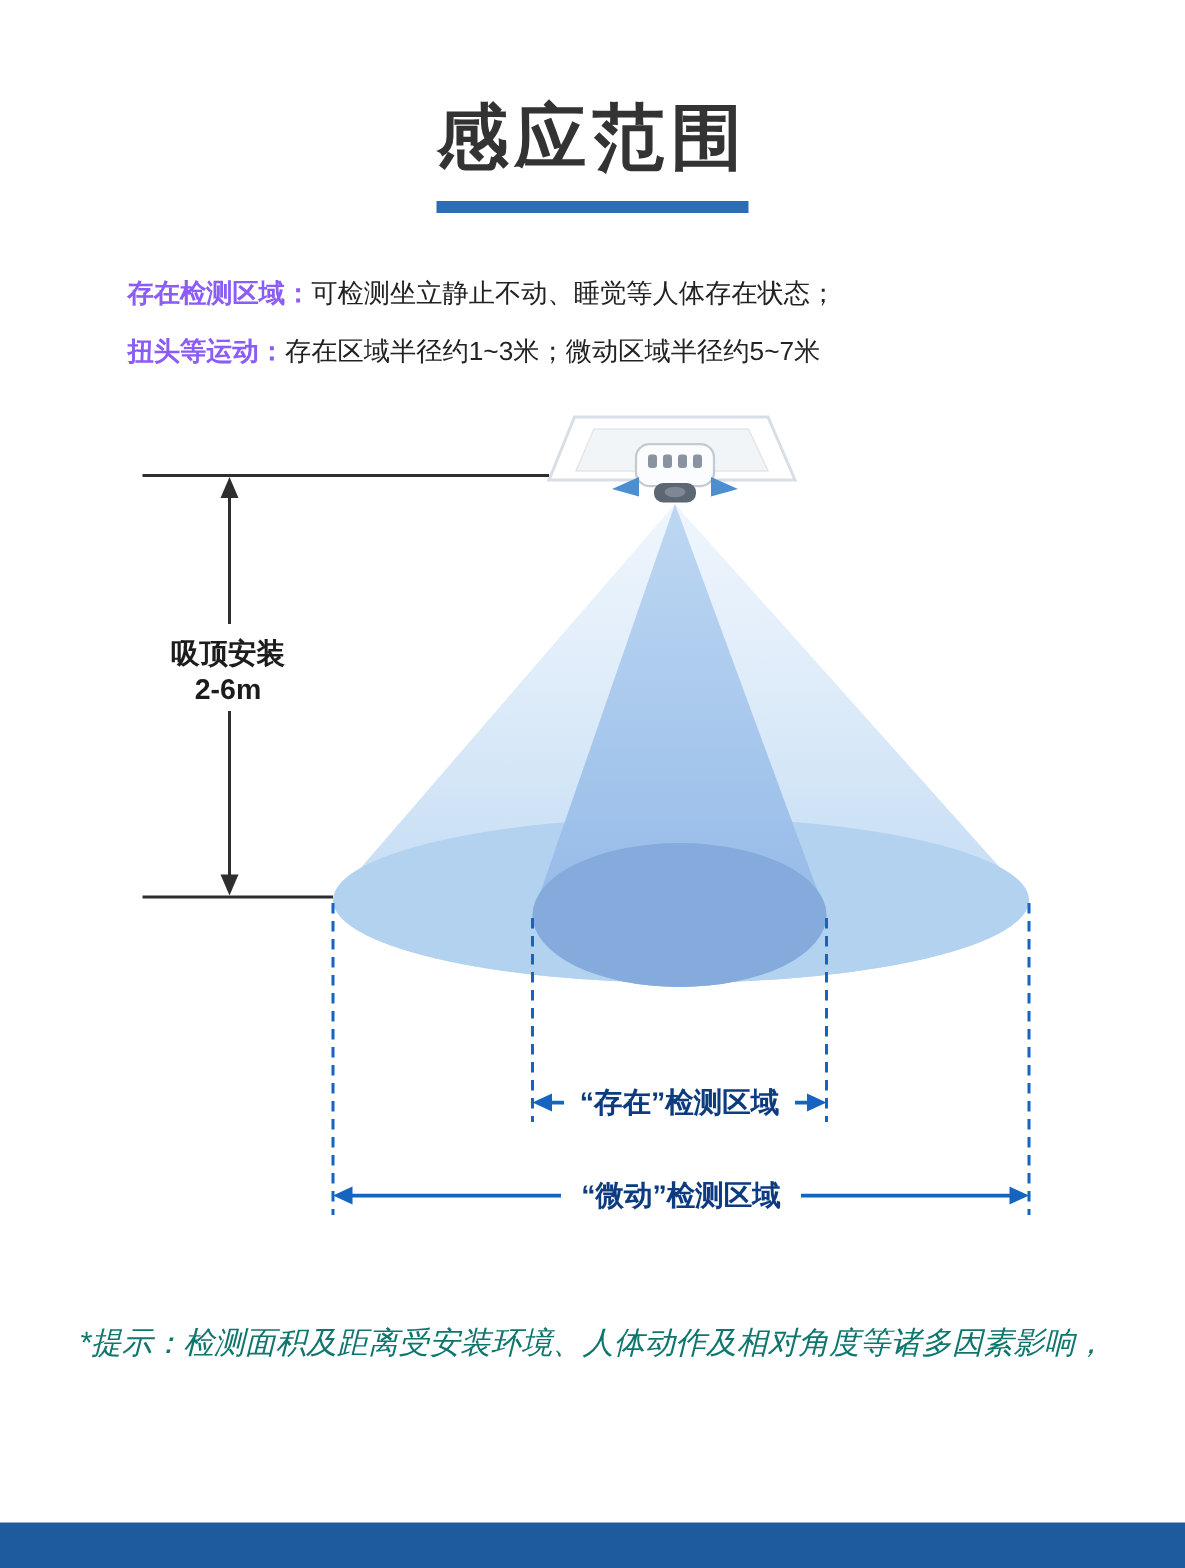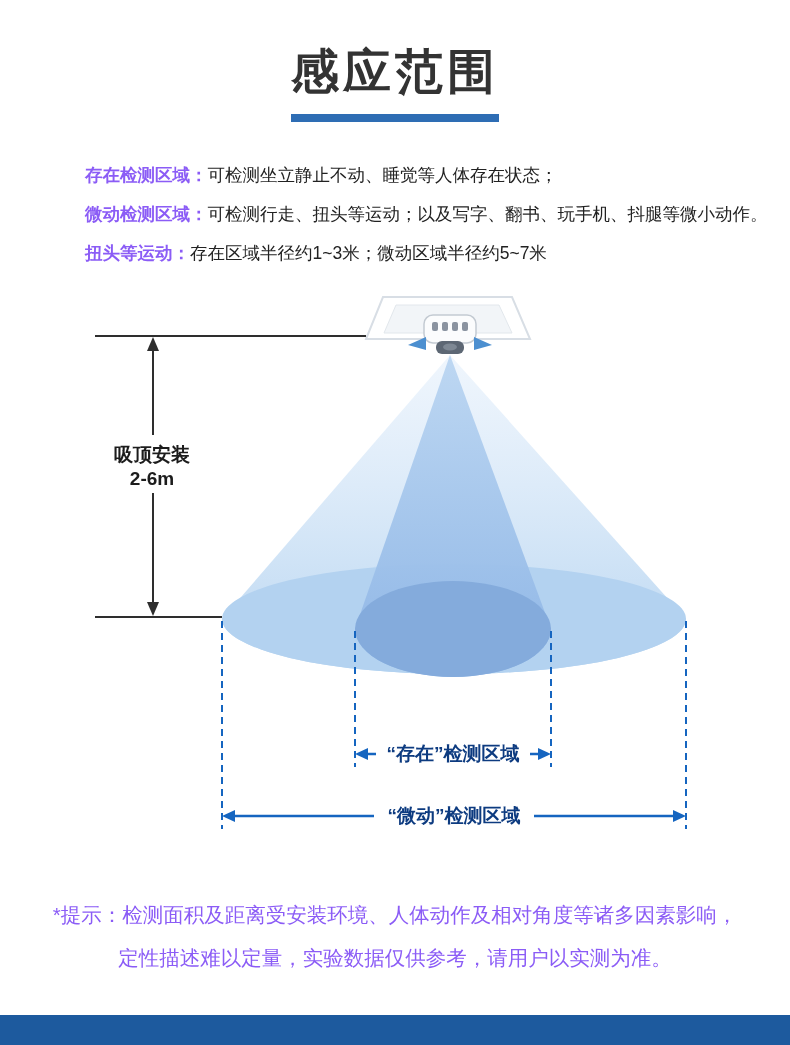--- a/index.html
+++ b/index.html
@@ -1,50 +1,49 @@
 <!DOCTYPE html>
 <html><head>
 <meta charset="utf-8">
 <style>
   * { margin:0; padding:0; box-sizing:border-box; }
   html,body { background:#ffffff; }
   body { font-family:"Liberation Sans","DejaVu Sans",sans-serif; }
   .page { width:790px; height:1045px; position:relative; background:#ffffff; overflow:hidden; margin:0 auto; }
 
-  .header { padding-top:40px; text-align:center; }
+  .header { padding-top:60px; text-align:center; }
   .title { font-size:48px; font-weight:700; color:#333333; letter-spacing:4px; }
   .title-underline { width:208px; height:8px; background:#2e6db4; margin:10px auto 0; }
 
   .desc { margin:34px 0 0 85px; width:690px; }
   .desc-line { font-size:17.5px; line-height:39px; color:#222222; white-space:nowrap; }
   .desc-line strong { font-weight:700; color:#8b5cf6; }
 
   .diagram { margin-top:4px; line-height:0; }
   .diagram svg { display:block; }
   .diagram text { font-family:"Liberation Sans","DejaVu Sans",sans-serif; }
   .mount-label { font-size:19px; font-weight:700; fill:#1c1c1c; text-anchor:middle; }
   .zone-label { font-size:19px; font-weight:700; fill:#0d3b80; text-anchor:middle; }
 
-  .note { text-align:center; margin-top:16px; font-size:20.5px; line-height:43px; color:#8b5cf6; }
+  .note { text-align:center; margin-top:16px; font-size:20.5px; line-height:43px; color:#0f766e;font-style:italic; }
 
   .footer-bar { position:absolute; bottom:0; left:0; width:790px; height:30px; background:#1d5a9e; }
 </style>
 </head>
 <body>
 
 <div class="page">
 
   <header class="header">
     <h1 class="title">感应范围</h1>
     <div class="title-underline"></div>
   </header>
 
   <section class="desc">
     <p class="desc-line"><strong>存在检测区域：</strong><span>可检测坐立静止不动、睡觉等人体存在状态；</span></p>
-    <p class="desc-line"><strong>微动检测区域：</strong><span>可检测行走、扭头等运动；以及写字、翻书、玩手机、抖腿等微小动作。</span></p>
     <p class="desc-line"><strong>扭头等运动：</strong><span>存在区域半径约1~3米；微动区域半径约5~7米</span></p>
   </section>
 
   <section class="diagram">
     <svg width="790" height="600" viewBox="0 0 790 600">
       <defs>
         <linearGradient id="outerCone" x1="0" y1="0" x2="0" y2="1">
           <stop offset="0" stop-color="#e2eefb" stop-opacity="0.55"></stop>
           <stop offset="1" stop-color="#b4d3f0" stop-opacity="0.95"></stop>
         </linearGradient>
@@ -106,18 +105,17 @@
         <polygon points="222,539 235,533 235,545" fill="#1565c0"></polygon>
         <polygon points="686,539 673,533 673,545" fill="#1565c0"></polygon>
         <rect x="374" y="526" width="160" height="26" fill="#ffffff"></rect>
         <text class="zone-label" x="454" y="545">“微动”检测区域</text>
       </g>
     </svg>
   </section>
 
   <section class="note">
     <p>*提示：检测面积及距离受安装环境、人体动作及相对角度等诸多因素影响，</p>
-    <p>定性描述难以定量，实验数据仅供参考，请用户以实测为准。</p>
   </section>
 
   <footer class="footer-bar"></footer>
 
 </div>
 
 </body></html>

